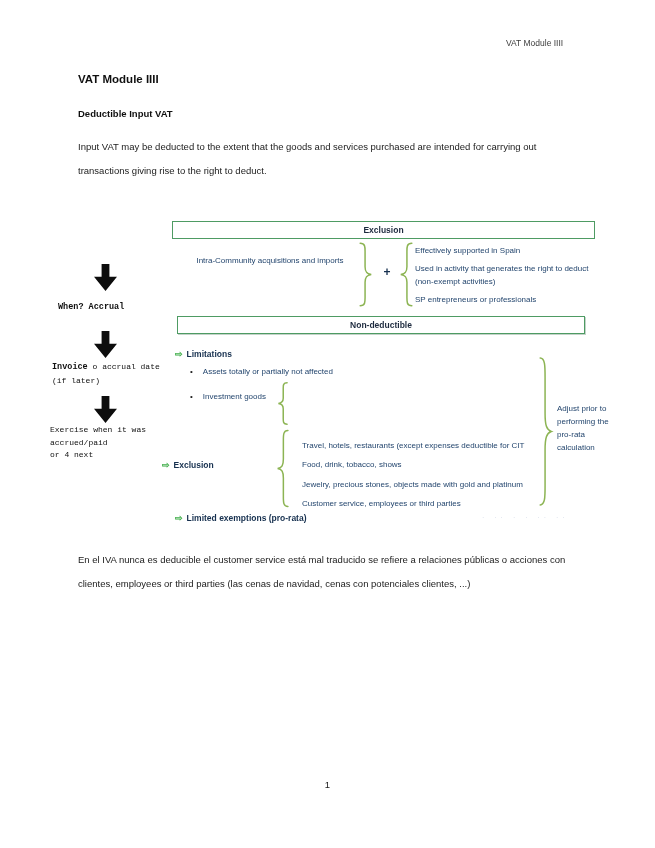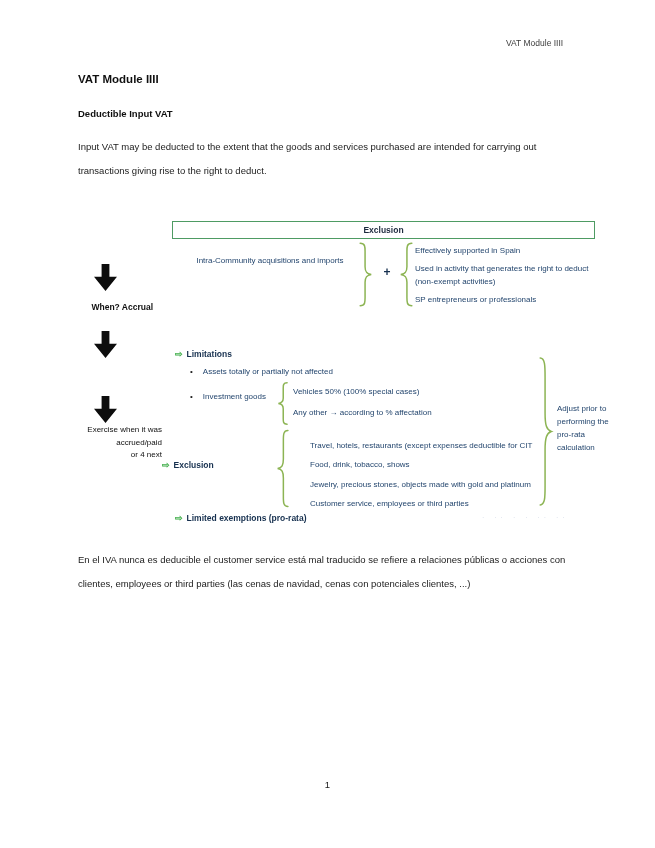--- a/index.html
+++ b/index.html
@@ -11,21 +11,21 @@
   .title    { position:absolute; top:73px;  left:78px; font-size:11.5px; font-weight:bold; color:#101010; }
   .subtitle { position:absolute; top:108px; left:78px; font-size:9.5px;  font-weight:bold; color:#101010; }
   .intro    { position:absolute; top:135px; left:78px; width:510px; font-size:9.5px; line-height:24px; }
   .bottom-para { position:absolute; top:548px; left:78px; width:514px; font-size:9.5px; line-height:24px; }
   .page-number { position:absolute; top:779px; left:0; width:655px; text-align:center; font-size:9.5px; }
 
   
   .flow-arrow { position:absolute; width:23px; height:27px; background:#0d0d0d;
     clip-path:polygon(33% 0, 67% 0, 67% 47%, 100% 47%, 50% 100%, 0 47%, 33% 47%); }
   .fa1 { left:94px; top:264px; } .fa2 { left:94px; top:331px; } .fa3 { left:94px; top:396px; }
-  .flow-label { position:absolute; text-align:right; font-size:8.5px; color:#101010; }
+  .flow-label { position:absolute; text-align:left; font-size:8.5px; color:#101010;font-family:Liberation Mono, monospace; }
   .step1 { left:58px; top:302px; width:95px; font-weight:bold; }
   .step2 { left:52px; top:360px; width:108px; line-height:13px; font-size:8px; }
   .step2 b { font-size:8.5px; }
   .step3 { left:50px; top:424px; width:112px; line-height:12.5px; font-size:8px; }
 
   
   .box { position:absolute; border:1px solid var(--green_border); background:#fff;
     display:flex; align-items:center; justify-content:center;
     font-weight:bold; font-size:8.5px; color:#1d2a3e; }
   .box-ded { left:172px; top:221px; width:421px; height:16px; }
@@ -48,40 +48,44 @@
 
   .pointer-row { position:absolute; font-size:8.5px; font-weight:bold; color:#16304f; white-space:nowrap; }
   .pr-lim { left:175px; top:349px; } .pr-exc { left:162px; top:438px;margin-top:22px; } .pr-lex { left:175px; top:513px; }
   .pointer { color:var(--arrow_green); font-weight:bold; margin-right:4px; font-size:9px; }
 
   .bullet-row { position:absolute; font-size:8px; color:var(--navy); white-space:nowrap; }
   .bu1 { left:190px; top:367px; } .bu2 { left:190px; top:392px; }
   .bullet { color:#222; margin-right:10px; }
 
   .inv-lines { position:absolute; left:293px; top:382px; line-height:20.5px; white-space:nowrap; }
-  .exc-lines { position:absolute; left:310px; top:436px; line-height:19.3px; white-space:nowrap; }
+  .exc-lines { position:absolute; left:302px; top:436px; line-height:19.3px; white-space:nowrap; }
   .adjust-note { position:absolute; left:557px; top:402px; width:58px; line-height:13px; }
 
   .faint-artifact { position:absolute; left:482px; top:514px; width:155px; font-size:7px;
     letter-spacing:4px; color:#6d86b0; opacity:.25; }
 </style>
 </head>
 <body>
 
 <div class="page">
 
   <div class="header-right">VAT Module IIII</div>
 
   <div class="title">VAT Module IIII</div>
   <div class="subtitle">Deductible Input VAT</div>
   <div class="intro">Input VAT may be deducted to the extent that the goods and services purchased are intended for carrying out transactions giving rise to the right to deduct.</div>
 
   <div class="flow-arrow fa1"></div>
   <div class="flow-label step1">When? Accrual</div>
   <div class="flow-arrow fa2"></div>
+  <div class="flow-label step2">
+    <div><b>Invoice</b> <span>o accrual date</span></div>
+    <div>(if later)</div>
+  </div>
   <div class="flow-arrow fa3"></div>
   <div class="flow-label step3">
     <div>Exercise when it was</div>
     <div>accrued/paid</div>
     <div>or 4 next</div>
   </div>
 
   <div class="box box-ded">Exclusion</div>
 
   <div class="left-items dtext">
@@ -95,33 +99,30 @@
   <svg class="brace br-open-mid" viewBox="0 0 12 100" preserveAspectRatio="none">
       <path d="M11 2 C6.5 2 6.8 8 6.8 16 L6.8 38 C6.8 46 5.5 49 1.5 50 C5.5 51 6.8 54 6.8 62 L6.8 84 C6.8 92 6.5 98 11 98" fill="none" stroke="currentColor" stroke-width="1.5" vector-effect="non-scaling-stroke" stroke-linecap="round"></path>
     </svg>
 
   <div class="right-items dtext">
     <div class="ritem">Effectively supported in Spain</div>
     <div class="ritem">Used in activity that generates the right to deduct (non-exempt activities)</div>
     <div class="ritem">SP entrepreneurs or professionals</div>
   </div>
 
+  <div class="box box-non">Non-deductible</div>
 
   <div class="pointer-row pr-lim"><span class="pointer">⇨</span><span>Limitations</span></div>
 
   <div class="bullet-row bu1"><span class="bullet">•</span><span>Assets totally or partially not affected</span></div>
   <div class="bullet-row bu2"><span class="bullet">•</span><span>Investment goods</span></div>
 
   <svg class="brace br-inv" viewBox="0 0 12 100" preserveAspectRatio="none">
       <path d="M11 2 C6.5 2 6.8 8 6.8 16 L6.8 38 C6.8 46 5.5 49 1.5 50 C5.5 51 6.8 54 6.8 62 L6.8 84 C6.8 92 6.5 98 11 98" fill="none" stroke="currentColor" stroke-width="1.5" vector-effect="non-scaling-stroke" stroke-linecap="round"></path>
     </svg>
-  <div class="inv-lines dtext">
-    <div>Vehicles 50% (100% special cases)</div>
-    <div>Any other →  according to % affectation</div>
-  </div>
 
   <div class="pointer-row pr-exc"><span class="pointer">⇨</span><span>Exclusion</span></div>
 
   <svg class="brace br-exc" viewBox="0 0 12 100" preserveAspectRatio="none">
       <path d="M11 2 C6.5 2 6.8 8 6.8 16 L6.8 38 C6.8 46 5.5 49 1.5 50 C5.5 51 6.8 54 6.8 62 L6.8 84 C6.8 92 6.5 98 11 98" fill="none" stroke="currentColor" stroke-width="1.5" vector-effect="non-scaling-stroke" stroke-linecap="round"></path>
     </svg>
   <div class="exc-lines dtext">
     <div>Travel, hotels, restaurants (except expenses deductible for CIT</div>
     <div>Food, drink, tobacco, shows</div>
     <div>Jewelry, precious stones, objects made with gold and platinum</div>

